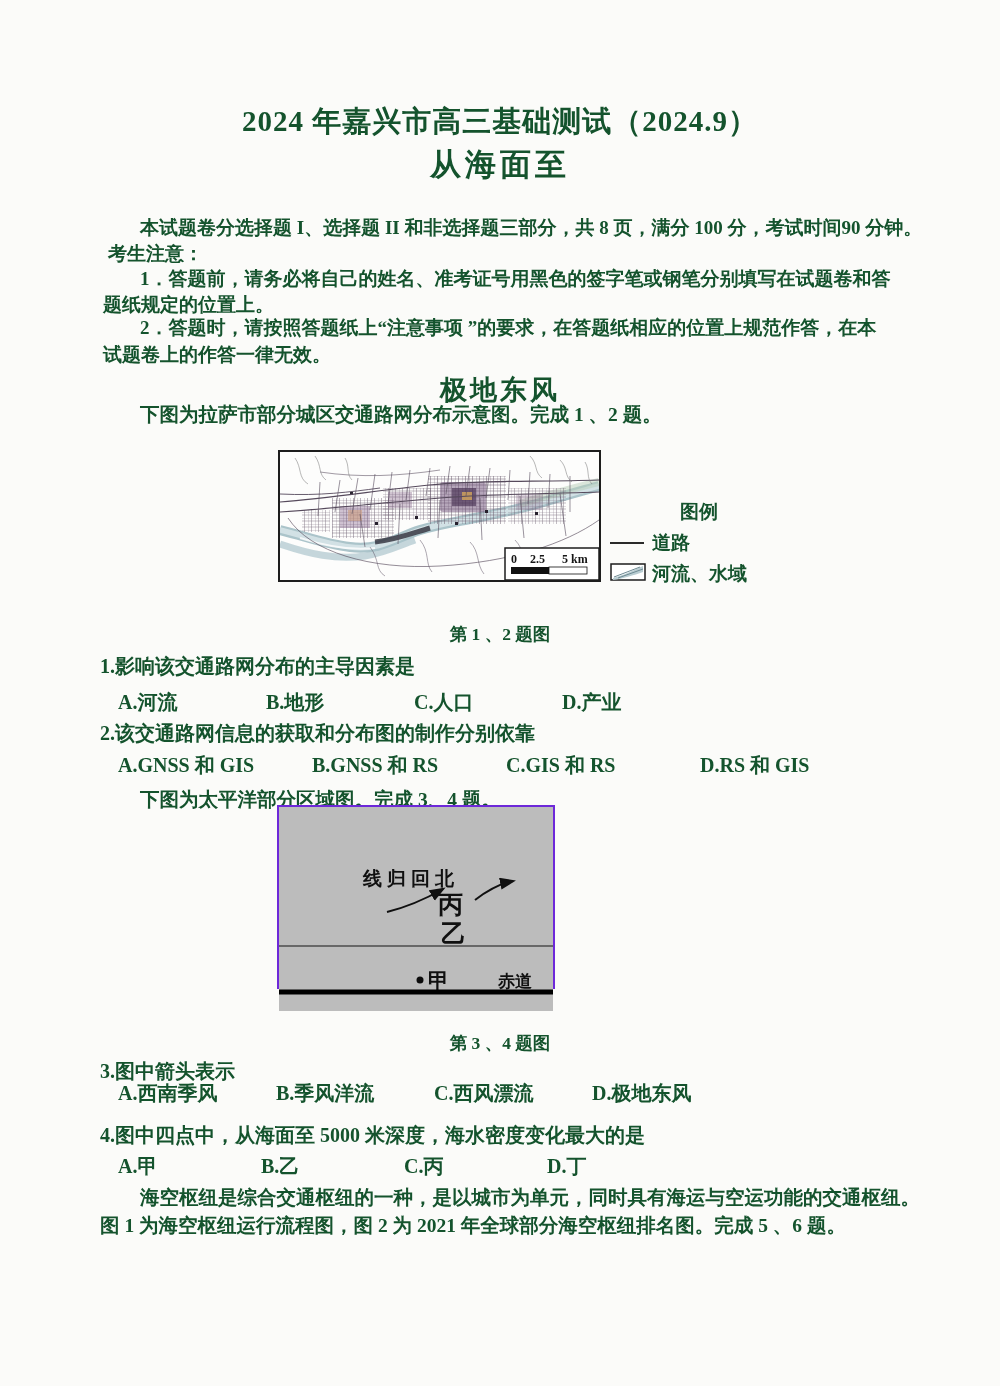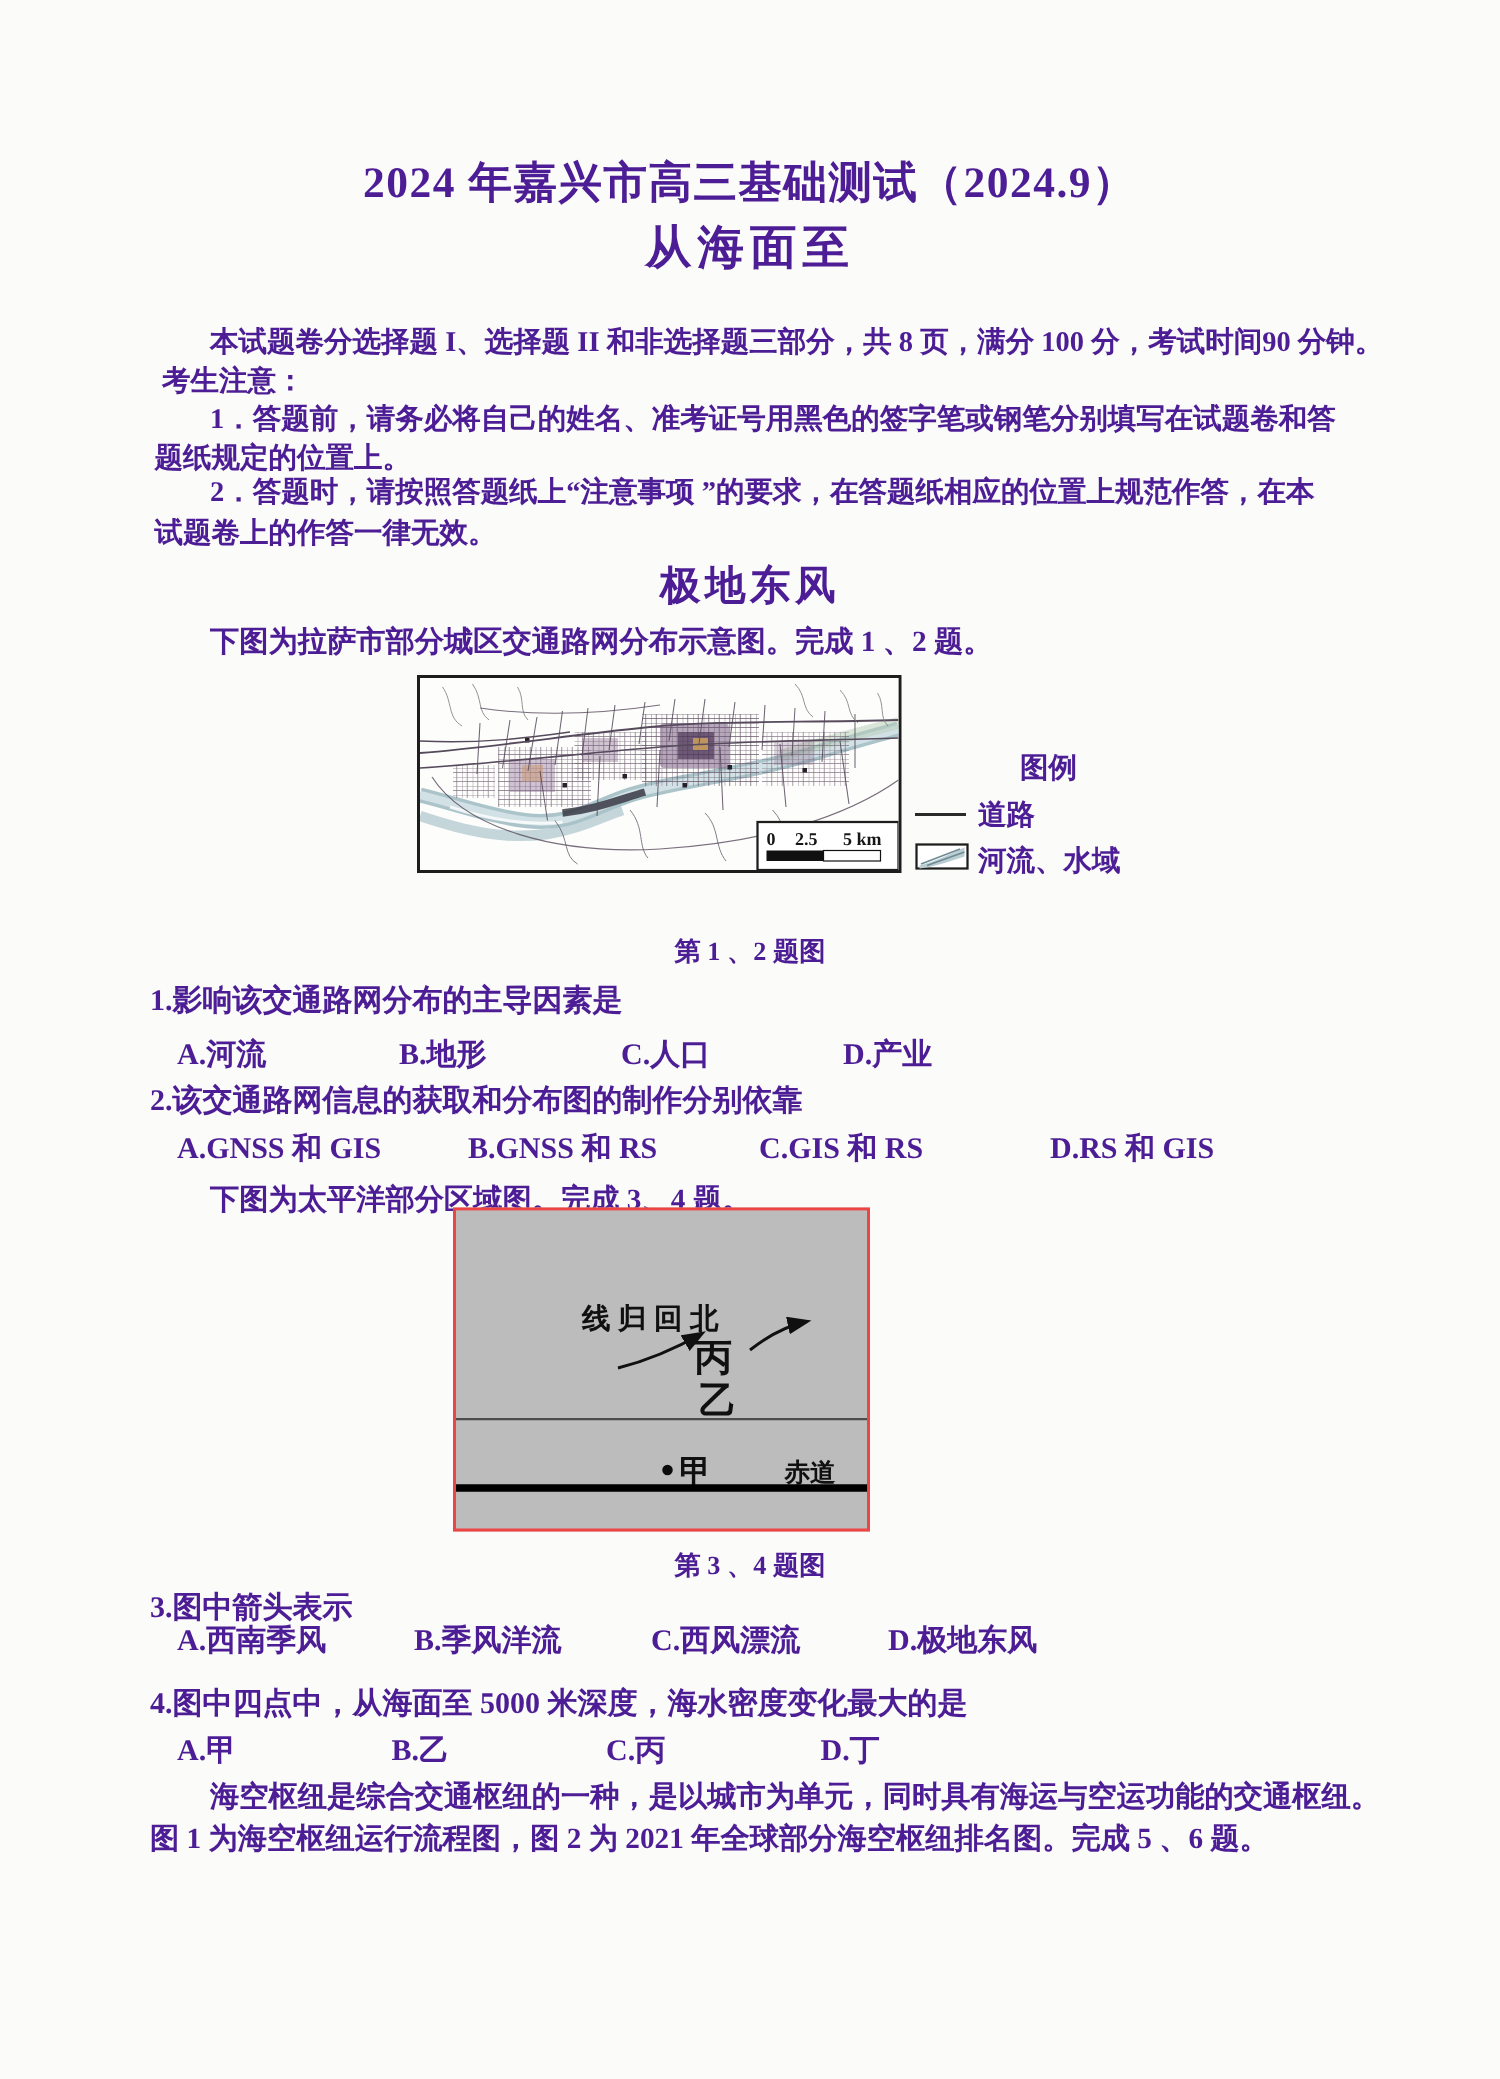--- a/index.html
+++ b/index.html
@@ -1,34 +1,34 @@
 <!DOCTYPE html>
 <html><head>
 <meta charset="utf-8">
 <style>
   * { margin:0; padding:0; box-sizing:border-box; }
   body { background:#e8e8e8; font-family:"Liberation Serif","DejaVu Serif",serif; }
   .page {
     position:relative; width:1000px; height:1386px; margin:0 auto;
-    background:#fbfbf9; color:#4c1d95; overflow:hidden;
+    background:#fbfbf9; color:#14532d; overflow:hidden;
   }
   .abs { position:absolute; white-space:nowrap; }
   .center { left:0; width:1000px; text-align:center; }
   .title    { top:102px; font-size:29px; font-weight:bold; letter-spacing:1px; }
   .subtitle { top:144px; font-size:31px; font-weight:bold; letter-spacing:4px; }
   .nline { font-size:19px; font-weight:bold; }
   .nl0 { top:215px; left:140px; }
   .nl1 { top:241px; left:108px; }
   .nl2 { top:266px; left:140px; }
   .nl3 { top:292px; left:103px; }
   .nl4 { top:315px; left:140px; }
   .nl5 { top:342px; left:103px; }
   .section-heading { top:372px; font-size:27px; font-weight:bold; letter-spacing:3px; }
   .fig-intro { font-size:19.5px; font-weight:bold; }
-  .fig1-intro { top:414px; left:140px; }
+  .fig1-intro { top:401px; left:140px; }
   .fig2-intro { top:786px; left:140px; }
   .fig-caption { font-size:17.5px; font-weight:bold; }
   .cap1 { top:622px; }
   .cap2 { top:1031px; }
   .stem { font-size:20px; font-weight:bold; }
   .q1s { top:653px; left:100px; }
   .q2s { top:720px; left:100px; }
   .q3s { top:1058px; left:100px; }
   .q4s { top:1122px; left:100px; }
   .optrow { font-size:20px; font-weight:bold; left:118px; }
@@ -46,22 +46,22 @@
   }
   .map1 svg { display:block; width:319px; height:128px; }
 
   .legend { top:499px; left:610px; width:160px; font-size:19px; font-weight:bold;text-align:center; }
   .legend-title { padding-left:18px; }
   .legend-row { display:flex; align-items:center; margin-top:5px; }
   .road-sym { display:inline-block; width:34px; height:0; border-top:2px solid #2a2a2a; margin-right:8px; }
   .water-sym { display:inline-block; margin-right:6px; }
 
   .map2 {
-    top:805px; left:302px; width:278px; height:216px;
-    border:2px solid #ef4444; background:#bcbcbc;
+    top:805px; left:277px; width:278px; height:184px;
+    border:2px solid #6d28d9; background:#bcbcbc;
   }
   .map2 svg { display:block; width:274px; height:204px; }
   .map2 text { font-family:"Liberation Serif","DejaVu Serif",serif; font-weight:bold; fill:#101010; }
   .map1 text { font-family:"Liberation Serif","DejaVu Serif",serif; font-weight:bold; fill:#161616; }
 </style>
 </head>
 <body>
 
 <div class="page">
 

